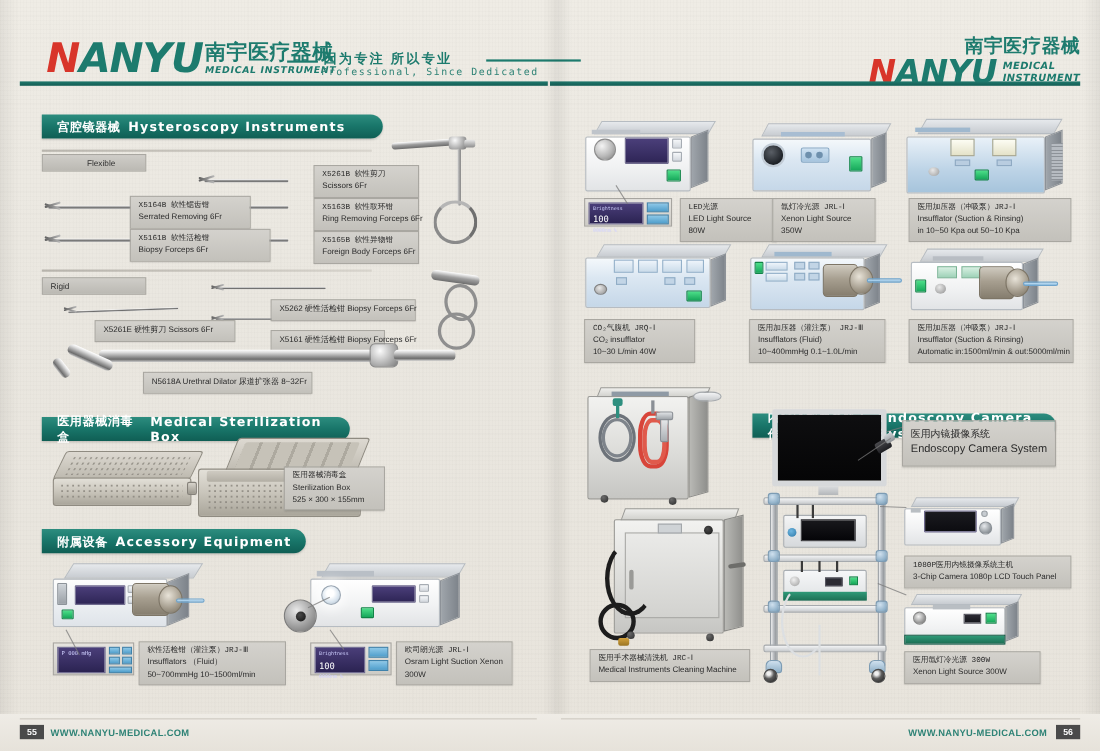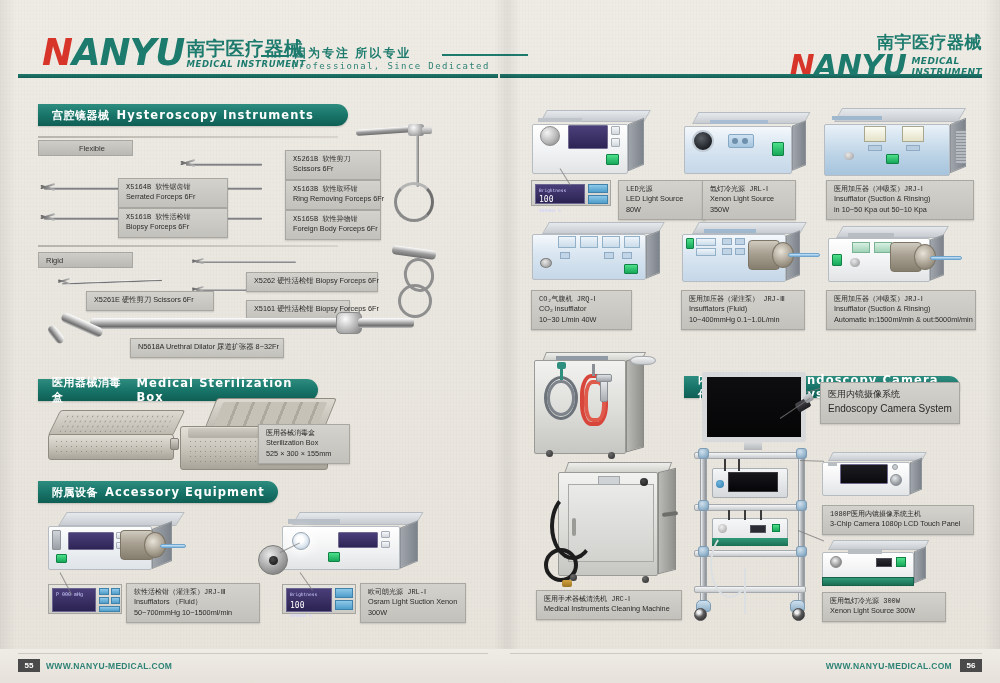--- a/index.html
+++ b/index.html
@@ -364,23 +364,23 @@
   <div class="jaw" style="left:180px; top:212px;"></div>
 
   <div style="position:absolute;left:356px;top:128px;width:58px;height:6px;background:linear-gradient(180deg,#fff,#9f9f9f 45%,#6c6c6c);border-radius:3px;transform:rotate(-4deg)"></div>
   <div style="position:absolute;left:408px;top:124px;width:16px;height:12px;background:radial-gradient(circle at 35% 30%,#fafafa,#a8a8a8 60%,#767676);border-radius:3px"></div>
   <div style="position:absolute;left:422px;top:127px;width:10px;height:7px;background:linear-gradient(180deg,#e8e8e8,#8e8e8e);border-radius:2px"></div>
   <div style="position:absolute;left:416px;top:135px;width:3px;height:52px;background:linear-gradient(90deg,#cfcfcf,#7e7e7e);border-radius:2px"></div>
   <div style="position:absolute;left:394px;top:182px;width:40px;height:40px;border:3px solid #8a8a8a;border-radius:50%;border-top-color:#b5b5b5;border-right-color:#6f6f6f"></div>
 
   <div class="cap" style="left:118px; top:178px; width:110px;">
     <span class="ln cn"><span>X5164B</span> <span>软性锯齿钳</span></span>
-    <span class="ln en">Serrated Forceps 6Fr</span>
-  </div>
-  <div class="cap" style="left:118px; top:208px; width:110px;">
+    <span class="ln en">Serrated Removing 6Fr</span>
+  </div>
+  <div class="cap" style="left:118px; top:208px; width:128px;">
     <span class="ln cn"><span>X5161B</span> <span>软性活检钳</span></span>
     <span class="ln en">Biopsy Forceps 6Fr</span>
   </div>
   <div class="cap" style="left:285px; top:150px; width:96px;">
     <span class="ln cn"><span>X5261B</span> <span>软性剪刀</span></span>
     <span class="ln en">Scissors 6Fr</span>
   </div>
   <div class="cap" style="left:285px; top:180px; width:96px;">
     <span class="ln cn"><span>X5163B</span> <span>软性取环钳</span></span>
     <span class="ln en">Ring Removing Forceps 6Fr</span>

